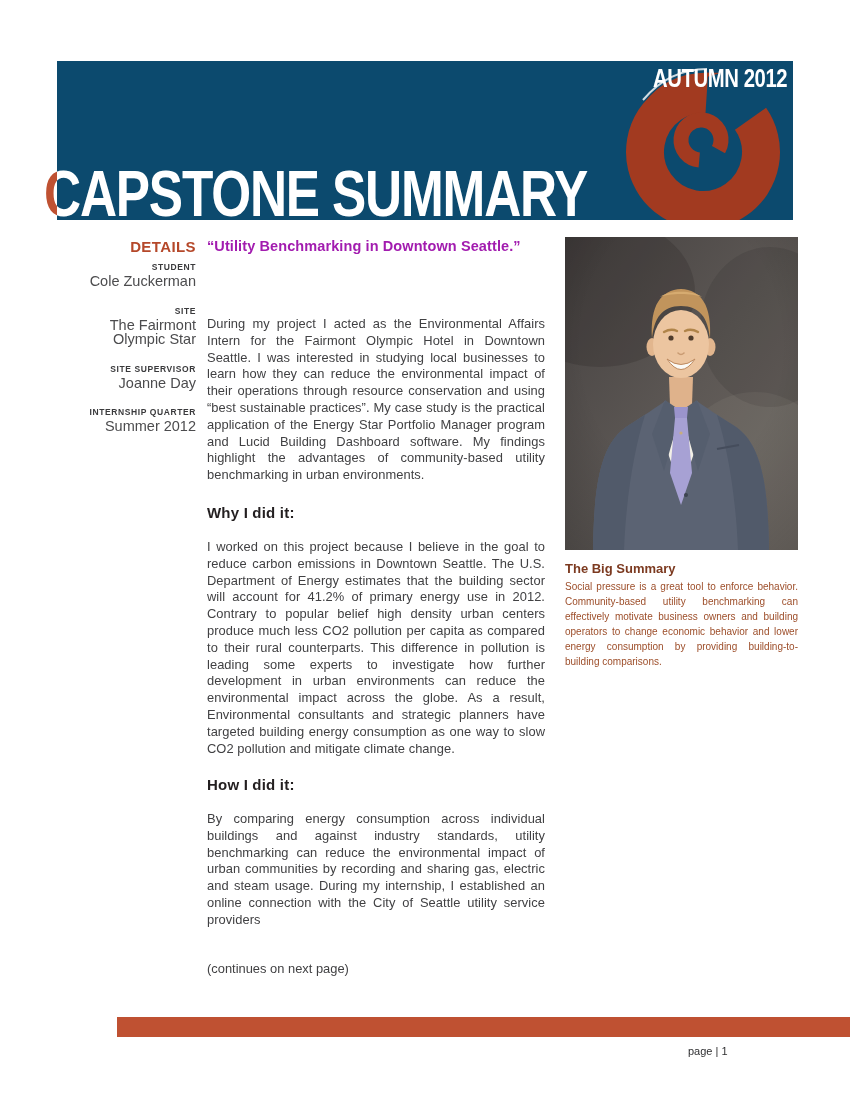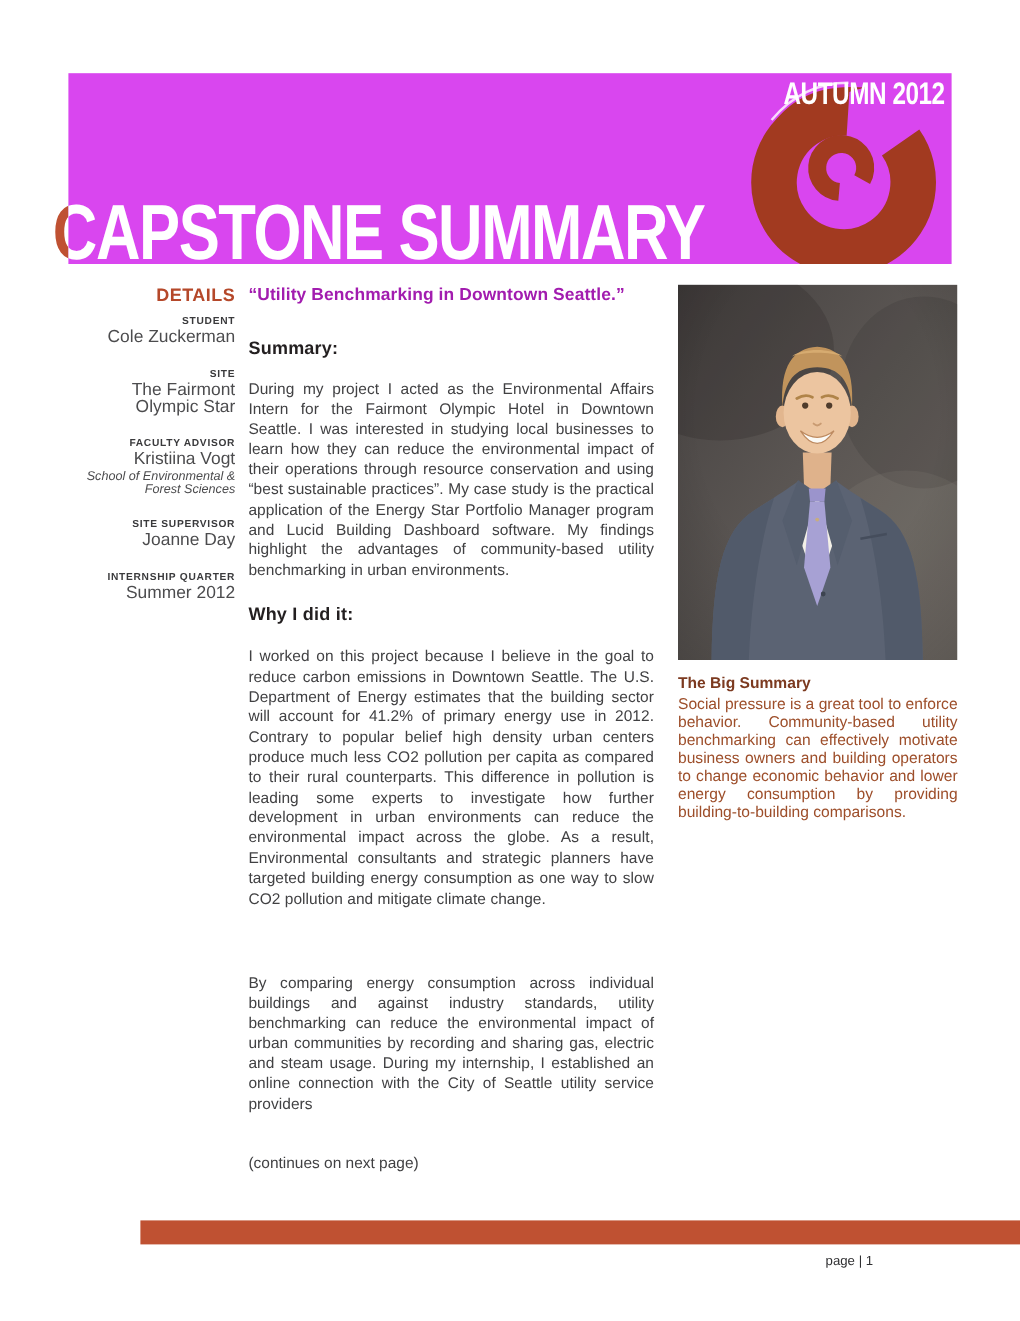--- a/index.html
+++ b/index.html
@@ -3,21 +3,21 @@
 <meta charset="utf-8">
 <style>
   html,body{margin:0;padding:0;background:#ffffff;}
   .page{position:relative;width:850px;height:1101px;background:#ffffff;overflow:hidden;
         font-family:"Liberation Sans",sans-serif;}
 
   
   .banner-title{position:absolute;white-space:nowrap;font-weight:bold;font-size:65px;
         line-height:1;letter-spacing:-1.5px;transform:scaleX(0.79);transform-origin:0 0;}
   .banner-title.under{left:44px;top:161px;color:#bf5132;z-index:1;}
-  .band{position:absolute;left:57px;top:61px;width:736px;height:159px;background:#d946ef;
+  .band{position:absolute;left:57px;top:61px;width:736px;height:159px;background:#0c4a6e;
         overflow:hidden;z-index:2;}
   .band .banner-title.over{left:-13px;top:100px;color:#ffffff;}
   .season{position:absolute;right:6px;top:4px;color:#ffffff;font-weight:bold;font-size:26px;
         line-height:1;white-space:nowrap;letter-spacing:-0.5px;transform:scaleX(0.78);
         transform-origin:100% 0;z-index:5;}
   .swirl{position:absolute;left:546px;top:-9px;z-index:3;}
 
   
   .sb{position:absolute;left:57px;top:238px;width:139px;text-align:right;z-index:4;}
   .sb-heading{color:#b5482a;font-weight:bold;font-size:15px;letter-spacing:0.4px;margin-bottom:7px;}
@@ -34,21 +34,21 @@
         letter-spacing:0.05px;}
   .h-summary{top:282px;} .p-summary{top:316px;}
   .h-why{top:504px;}     .p-why{top:539px;}
   .h-how{top:776px;}     .p-how{top:811px;}
   .continues{top:961px;font-size:12.9px;color:#414143;font-weight:300;}
 
   
   .photo{position:absolute;left:565px;top:237px;width:233px;height:313px;overflow:hidden;}
   .bp-head{position:absolute;left:565px;top:561px;width:233px;font-size:13px;font-weight:bold;
         color:#7c3a20;}
-  .bp-body{position:absolute;left:565px;top:579px;width:233px;font-size:13px;line-height:15px;
+  .bp-body{position:absolute;left:565px;top:579px;width:233px;font-size:10px;line-height:15px;
         text-align:justify;color:#9d4e2a;font-weight:300;}
 
   
   .foot-bar{position:absolute;left:117px;top:1017px;width:733px;height:20px;background:#bf5132;}
   .page-num{position:absolute;left:688px;top:1045px;font-size:11px;color:#2f2f31;font-weight:300;}
 </style>
 </head>
 <body>
 
 <div class="page">
@@ -72,42 +72,37 @@
 
     <div class="sb-group">
       <div class="sb-label">STUDENT</div>
       <div class="sb-value">Cole Zuckerman</div>
     </div>
     <div class="sb-group">
       <div class="sb-label">SITE</div>
       <div class="sb-value">The Fairmont Olympic Star</div>
     </div>
     <div class="sb-group">
-      <div class="sb-label">FACULTY ADVISOR</div>
-      <div class="sb-value">Kristiina Vogt</div>
-      <div class="sb-note">School of Environmental &amp; Forest Sciences</div>
-    </div>
-    <div class="sb-group">
       <div class="sb-label">SITE SUPERVISOR</div>
       <div class="sb-value">Joanne Day</div>
     </div>
     <div class="sb-group">
       <div class="sb-label">INTERNSHIP QUARTER</div>
       <div class="sb-value">Summer 2012</div>
     </div>
   </div>
 
   <div class="abs article-title">“Utility Benchmarking in Downtown Seattle.”</div>
 
-  <div class="abs section-h h-summary">Summary:</div>
   <div class="abs para p-summary">During my project I acted as the Environmental Affairs Intern for the Fairmont Olympic Hotel in Downtown Seattle. I was interested in studying local businesses to learn how they can reduce the environmental impact of their operations through resource conservation and using “best sustainable practices”. My case study is the practical application of the Energy Star Portfolio Manager program and Lucid Building Dashboard software. My findings highlight the advantages of community-based utility benchmarking in urban environments.</div>
 
   <div class="abs section-h h-why">Why I did it:</div>
   <div class="abs para p-why">I worked on this project because I believe in the goal to reduce carbon emissions in Downtown Seattle. The U.S. Department of Energy estimates that the building sector will account for 41.2% of primary energy use in 2012. Contrary to popular belief high density urban centers produce much less CO2 pollution per capita as compared to their rural counterparts. This difference in pollution is leading some experts to investigate how further development in urban environments can reduce the environmental impact across the globe. As a result, Environmental consultants and strategic planners have targeted building energy consumption as one way to slow CO2 pollution and mitigate climate change.</div>
 
+  <div class="abs section-h h-how">How I did it:</div>
   <div class="abs continues">(continues on next page)</div>
 
   <div class="abs para p-how">By comparing energy consumption across individual buildings and against industry standards, utility benchmarking can reduce the environmental impact of urban communities by recording and sharing gas, electric and steam usage. During my internship, I established an online connection with the City of Seattle utility service providers</div>
 
   <div class="photo">
     <svg width="233" height="313" viewBox="0 0 233 313">
       <defs>
         <linearGradient id="pbg" x1="0" y1="0" x2="1" y2="1">
           <stop offset="0" stop-color="#454140"></stop>
           <stop offset="0.5" stop-color="#5c5754"></stop>

